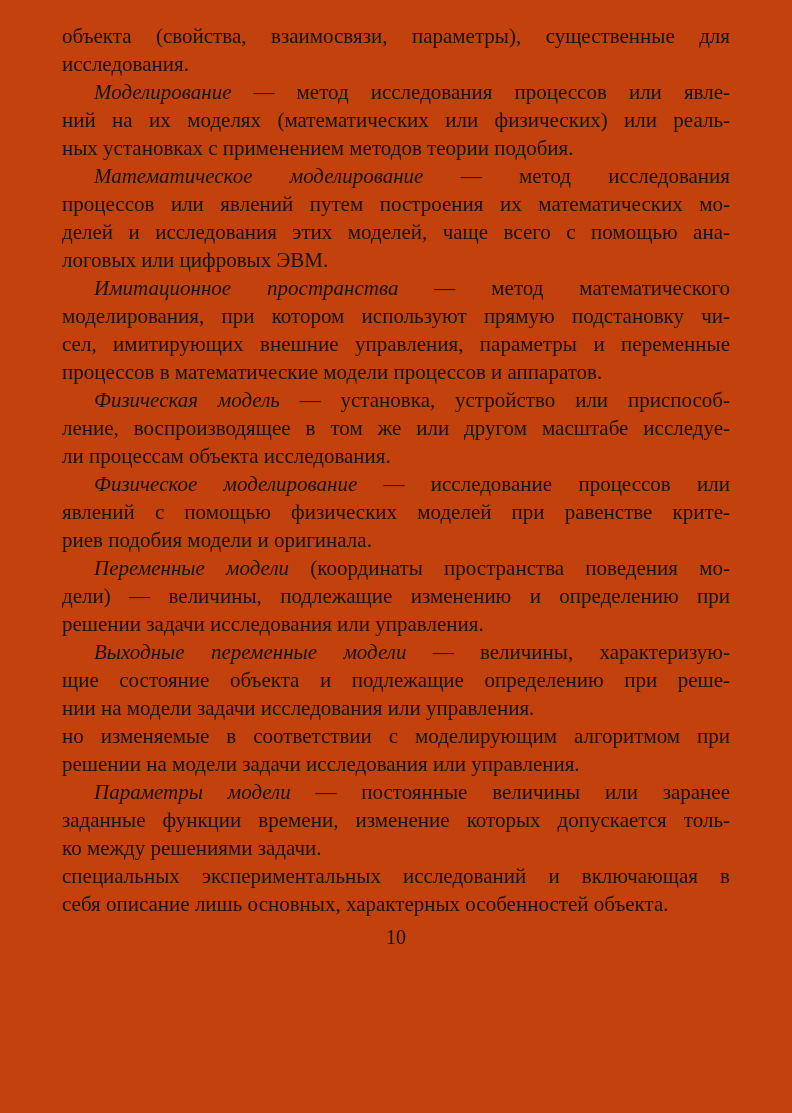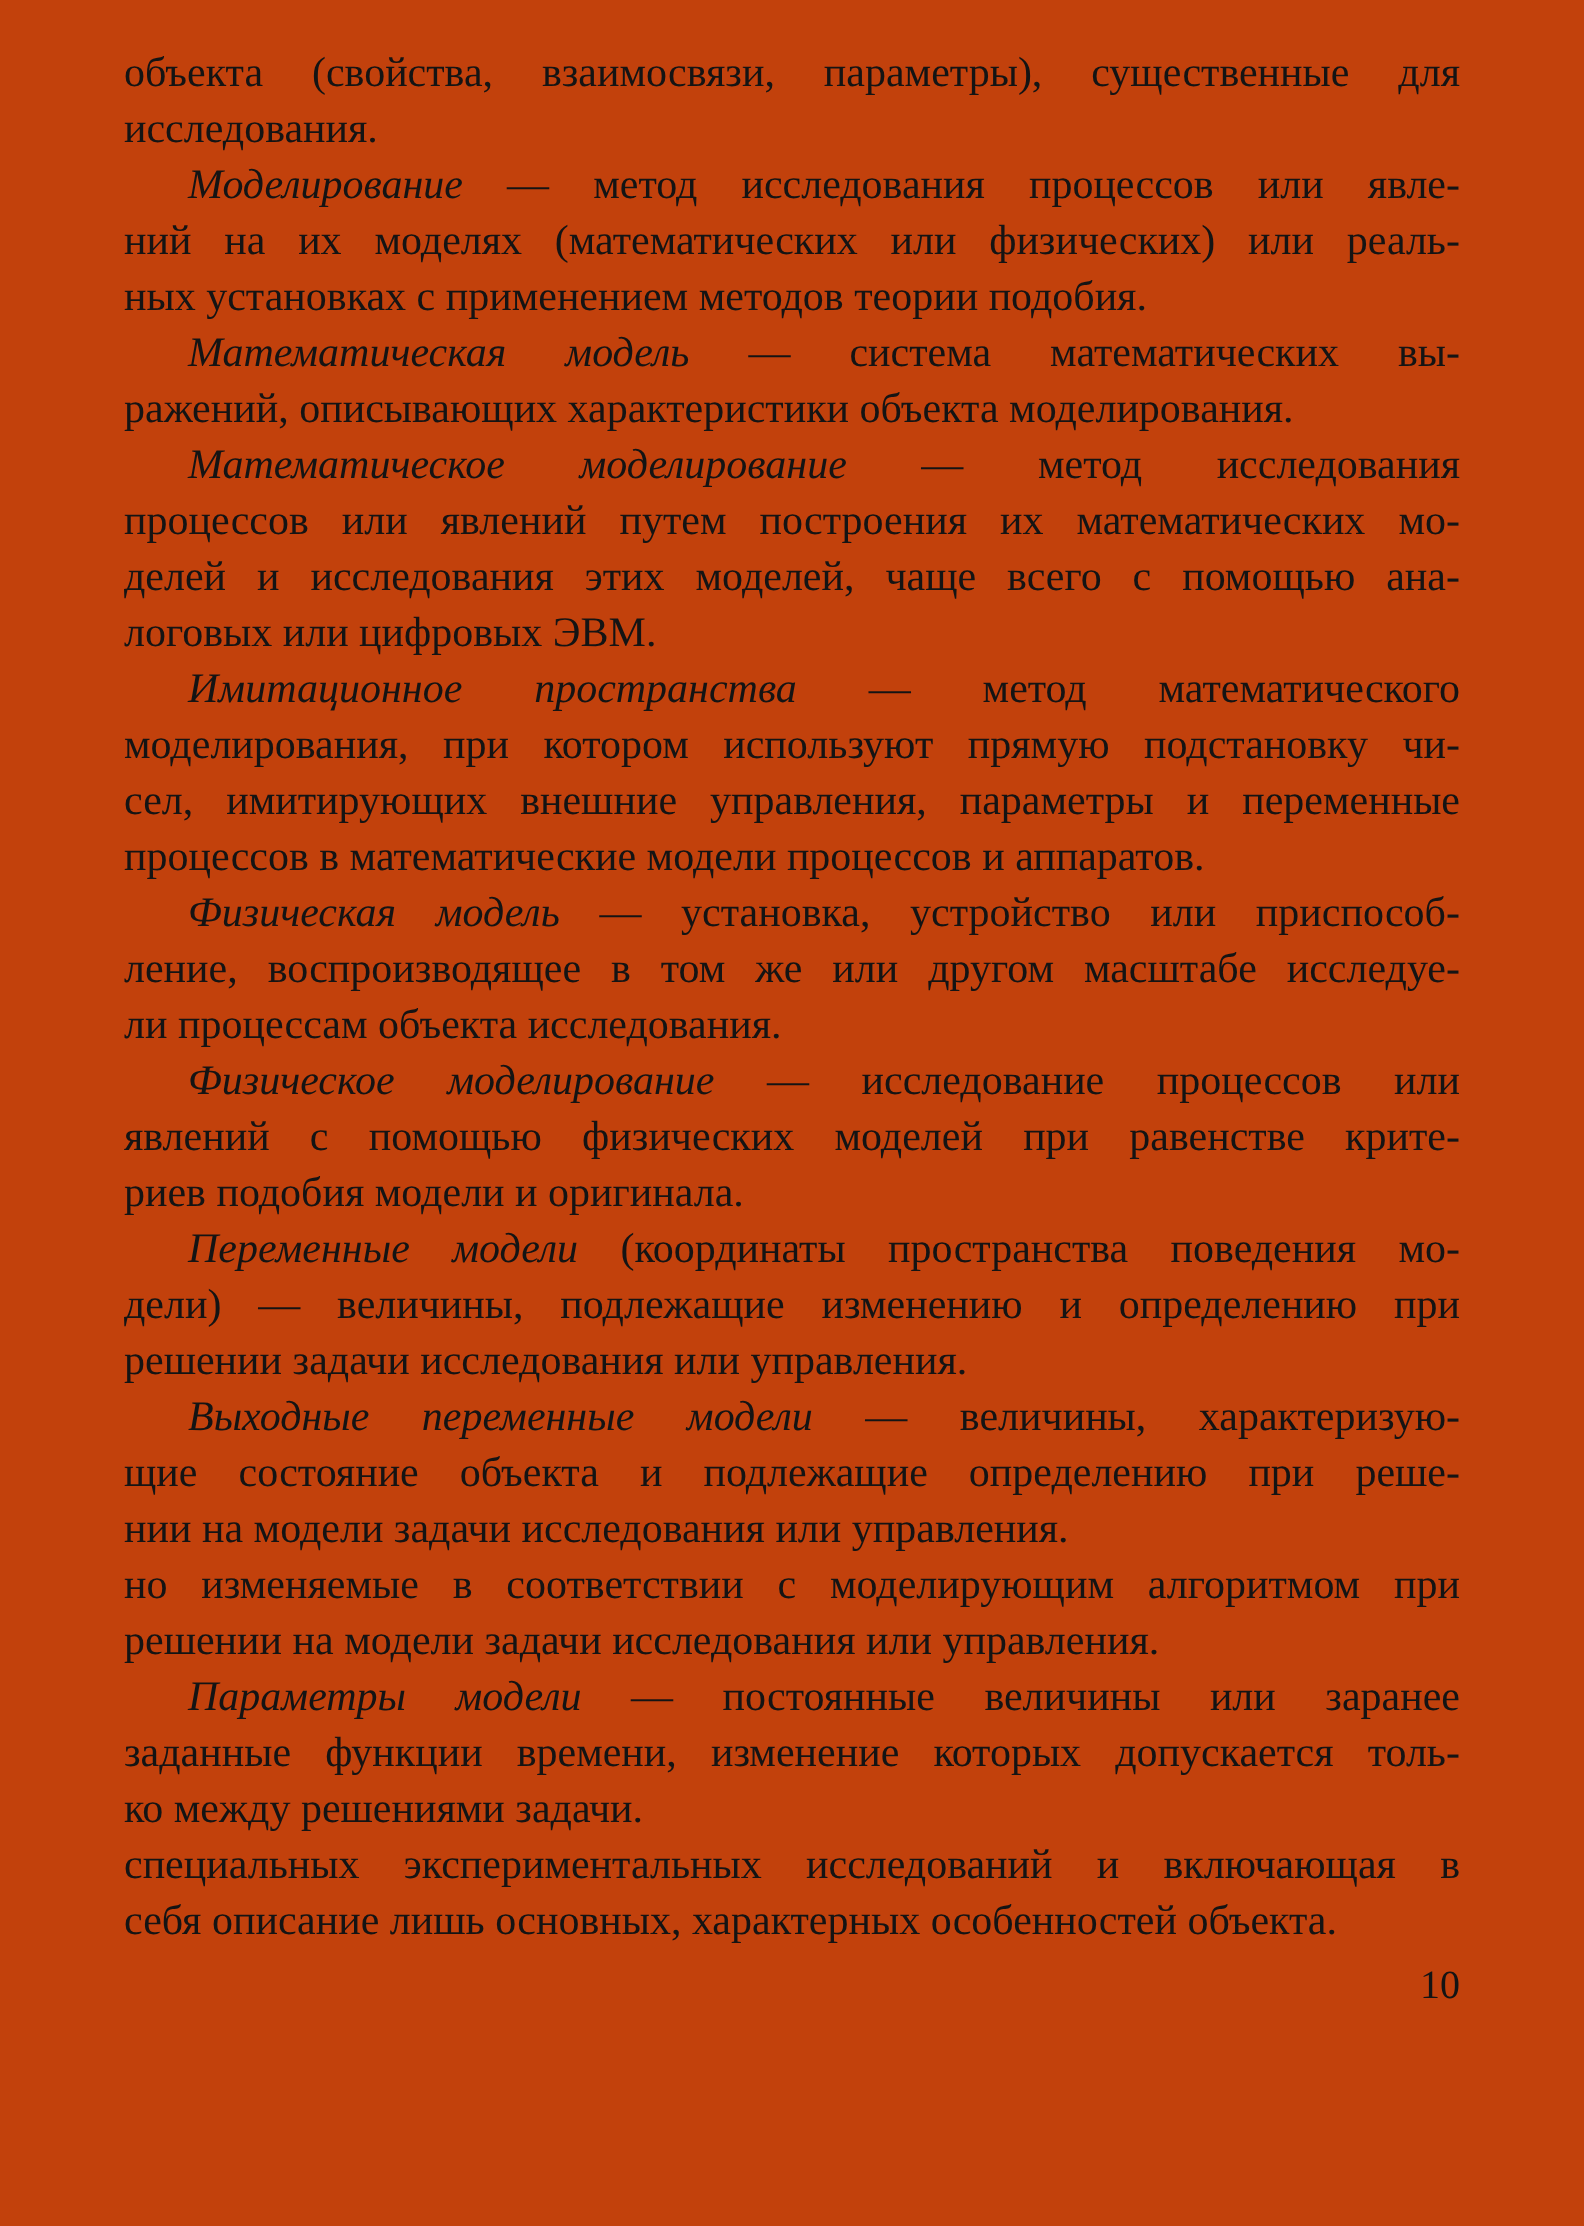--- a/index.html
+++ b/index.html
@@ -38,40 +38,36 @@
     text-indent: 32px;
   }
   .term {
     font-weight: normal;
     font-style: italic;
   }
   .page-number {
     margin-top: 6px;
     font-size: 20px;
     line-height: 26px;
-    text-align: right;
+    text-align: center;
   }
 </style>
 </head>
 <body>
 
 <div class="page">
   <div id="text-block">
       <div class="paragraph">
         <div class="line">объекта (свойства, взаимосвязи, параметры), существенные для</div>
         <div class="line last">исследования.</div>
       </div>
       <div class="paragraph">
         <div class="line indent"><span class="term">Моделирование</span> — метод исследования процессов или явле-</div>
         <div class="line">ний на их моделях (математических или физических) или реаль-</div>
         <div class="line last">ных установках с применением методов теории подобия.</div>
-      </div>
-      <div class="paragraph">
-        <div class="line indent"><span class="term">Математическая модель</span> — система математических вы-</div>
-        <div class="line last">ражений, описывающих характеристики объекта моделирования.</div>
       </div>
       <div class="paragraph">
         <div class="line indent"><span class="term">Математическое моделирование</span> — метод исследования</div>
         <div class="line">процессов или явлений путем построения их математических мо-</div>
         <div class="line">делей и исследования этих моделей, чаще всего с помощью ана-</div>
         <div class="line last">логовых или цифровых ЭВМ.</div>
       </div>
       <div class="paragraph">
         <div class="line indent"><span class="term">Имитационное пространства</span> — метод математического</div>
         <div class="line">моделирования, при котором используют прямую подстановку чи-</div>

